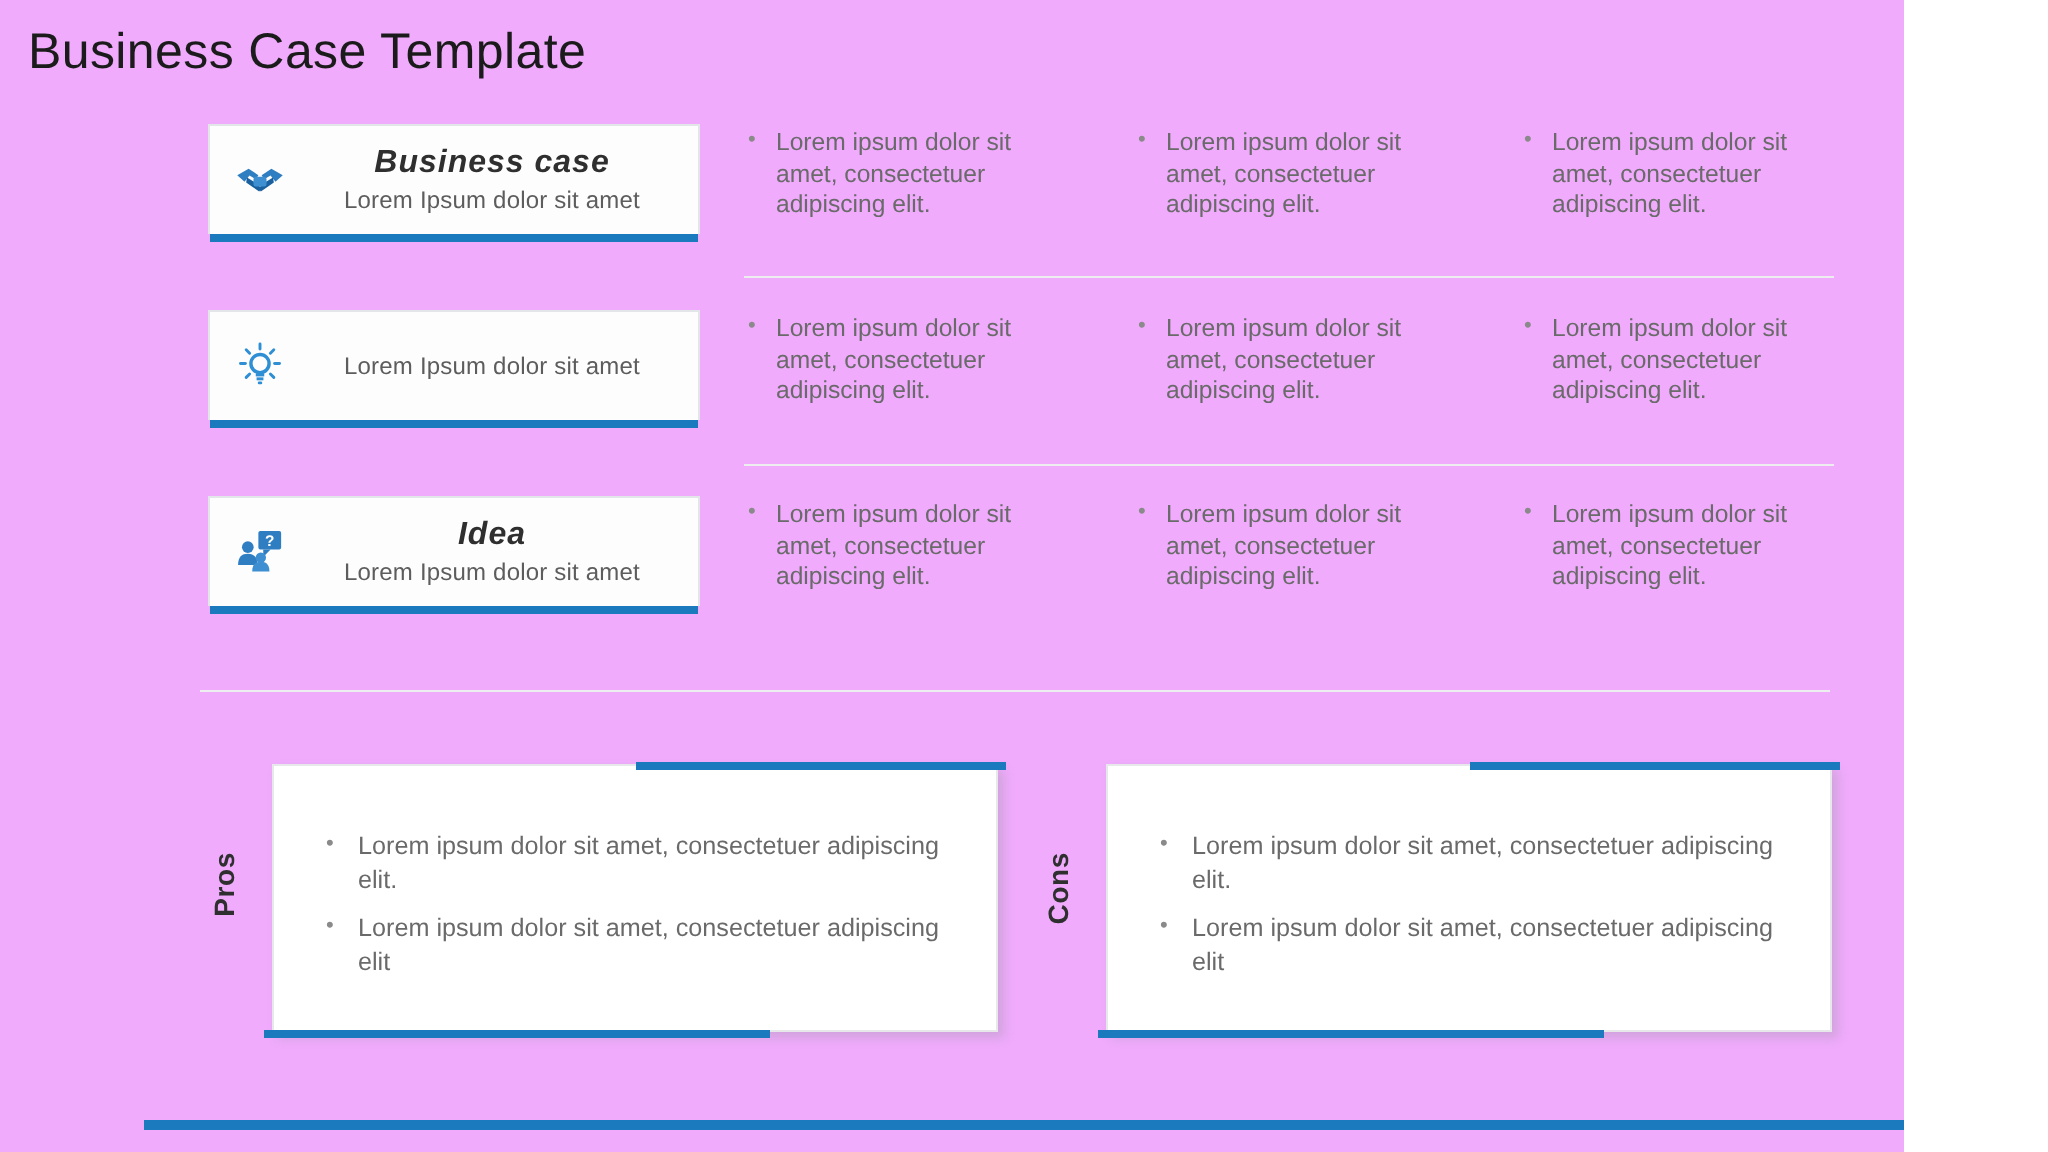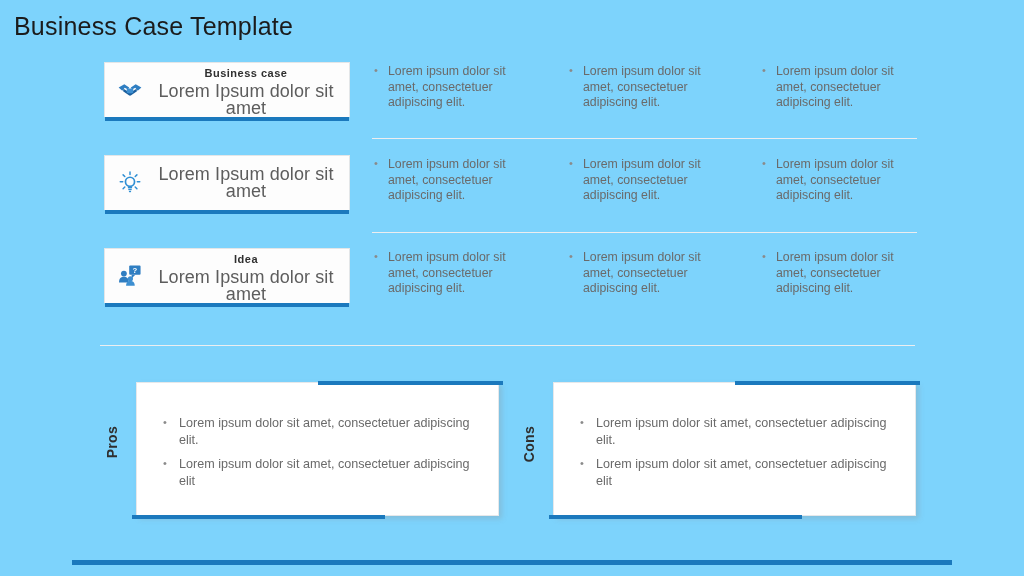--- a/index.html
+++ b/index.html
@@ -7,23 +7,23 @@
   html, body {
     width: 1024px;
     height: 576px;
     background: #ffffff;
     font-family: "Liberation Sans", sans-serif;
     overflow: hidden;
   }
 
   #slide {
     position: relative;
-    width: 1024px;
+    width: 952px;
     height: 576px;
-    background: #7dd3fc;
+    background: #f0abfc;
   }
 
   
   .slide-title {
     position: absolute;
     left: 14px;
     top: 12px;
     font-size: 25px;
     font-weight: 400;
     color: #1b1b1b;
@@ -78,29 +78,30 @@
     padding-left: 6px;
   }
 
   .card-texts {
     flex: 1;
     text-align: center;
     padding-right: 6px;
   }
 
   .card-title {
-    font-size: 11px;
+    font-size: 16px;
     font-weight: bold;
     color: #2f2f2f;
     letter-spacing: 0.5px;
     line-height: 20px;
+    font-style: italic;
   }
 
   .card-sub {
-    font-size: 18px;
+    font-size: 12px;
     color: #5d5d5d;
     line-height: 17px;
     letter-spacing: 0.1px;
   }
 
   
   .bullet-col {
     position: absolute;
     top: 6px;
     width: 160px;

